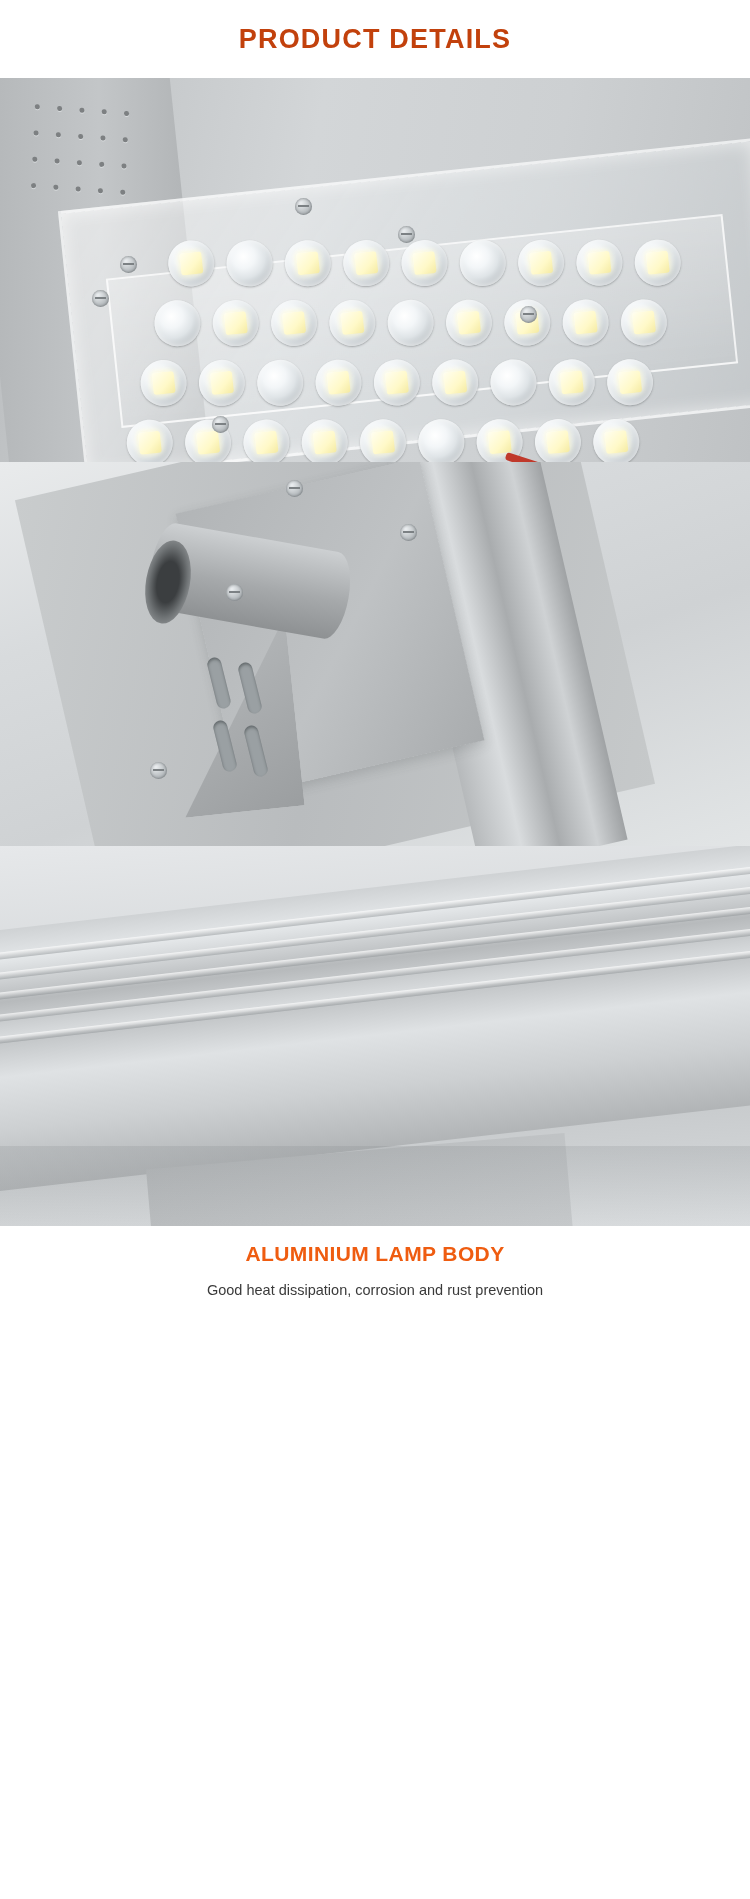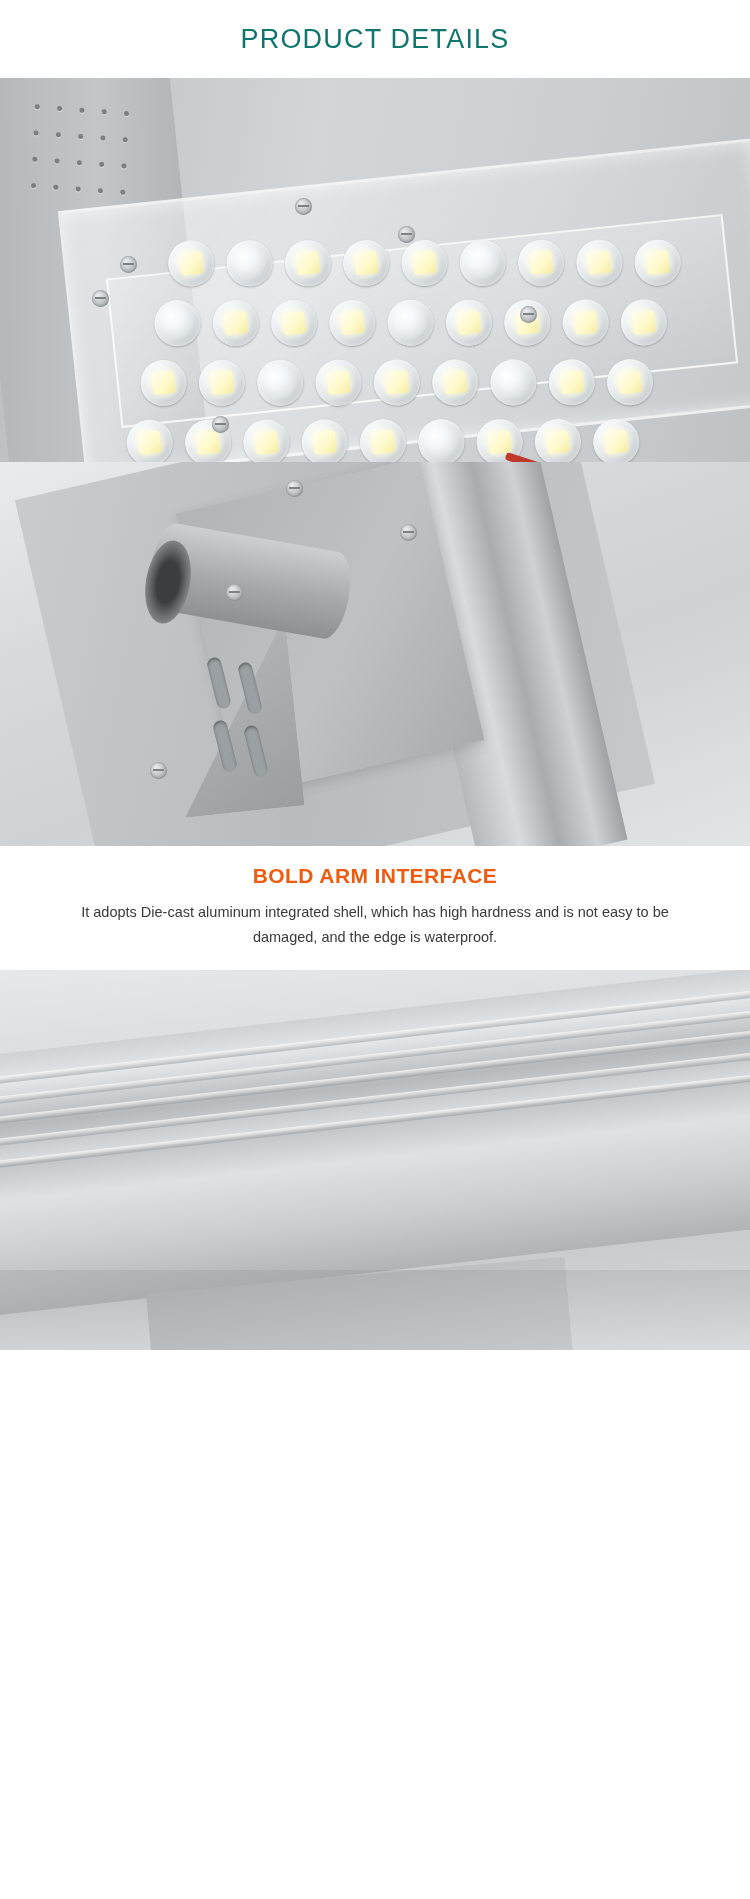--- a/index.html
+++ b/index.html
@@ -21,23 +21,23 @@
   
   .page-header {
     height: 78px;
     display: flex;
     align-items: center;
     justify-content: center;
     background: #ffffff;
   }
   .page-title {
     font-size: 27px;
-    font-weight: normal;
+    font-weight: bold;
     letter-spacing: 1.2px;
-    color: #0f766e;
+    color: #c2410c;
     text-align: center;
   }
 
   
   .caption-block {
     background: #ffffff;
     padding: 18px 40px 20px 40px;
     text-align: center;
   }
   .caption-title {
@@ -363,33 +363,33 @@
     </div>
 
     <div>
       <div class="screw" style="left:286px; top:18px"></div>
       <div class="screw" style="left:400px; top:62px"></div>
       <div class="screw" style="left:150px; top:300px"></div>
       <div class="screw" style="left:226px; top:122px"></div>
     </div>
   </div>
 
-  <div class="caption-block">
-    <div class="caption-title">BOLD ARM INTERFACE</div>
-    <div class="caption-text">It adopts Die-cast aluminum integrated shell, which has high hardness and is not easy to be damaged, and the edge is waterproof.</div>
-  </div>
 
   <div class="photo photo-body">
     <div class="body-bar"></div>
     <div class="body-bar-2"></div>
     <div>
       <div class="body-fin" style="left:-40px; top:62px;  width:860px;"></div>
       <div class="body-fin" style="left:-40px; top:82px;  width:860px;"></div>
       <div class="body-fin" style="left:-40px; top:102px; width:860px;"></div>
       <div class="body-fin" style="left:-40px; top:124px; width:860px;"></div>
       <div class="body-fin" style="left:-40px; top:146px; width:860px;"></div>
     </div>
     <div class="body-bottom-plate"></div>
     <div class="body-shadow"></div>
   </div>
 
+  <div class="footer-caption">
+    <div class="caption-title">ALUMINIUM LAMP BODY</div>
+    <div class="caption-text">Good heat dissipation, corrosion and rust prevention</div>
+  </div>
 
 </div>
 
 </body></html>

